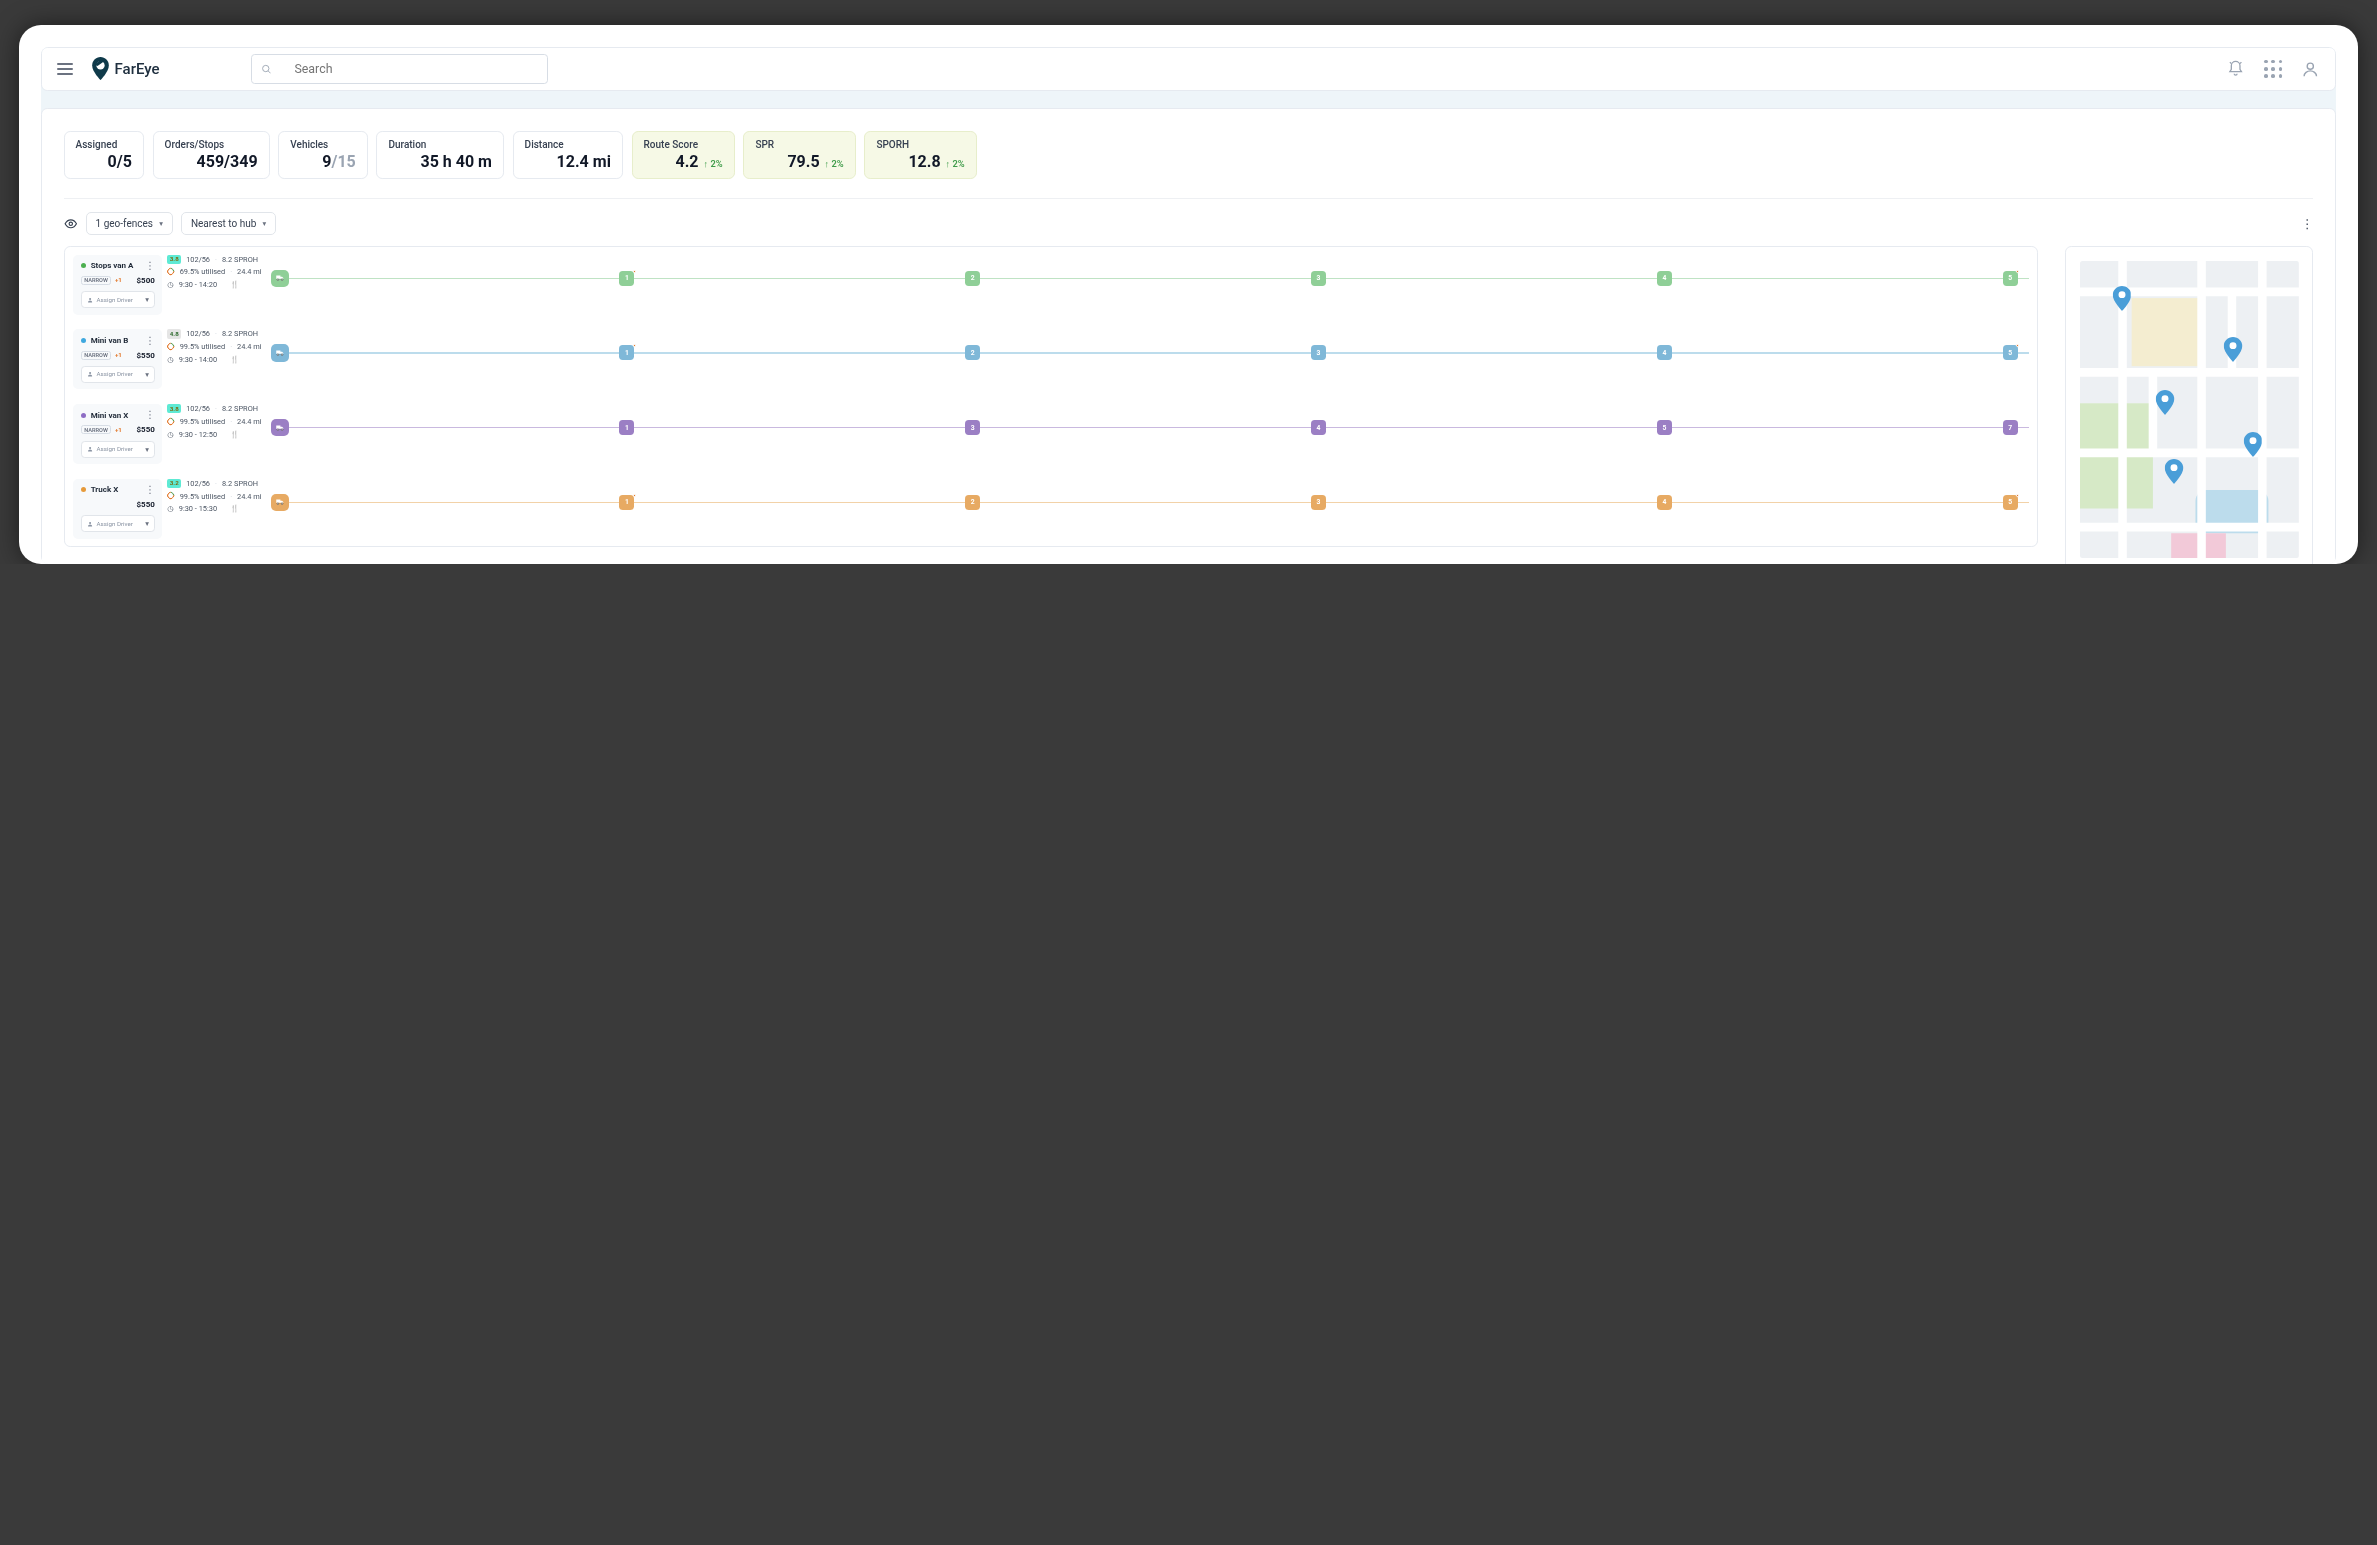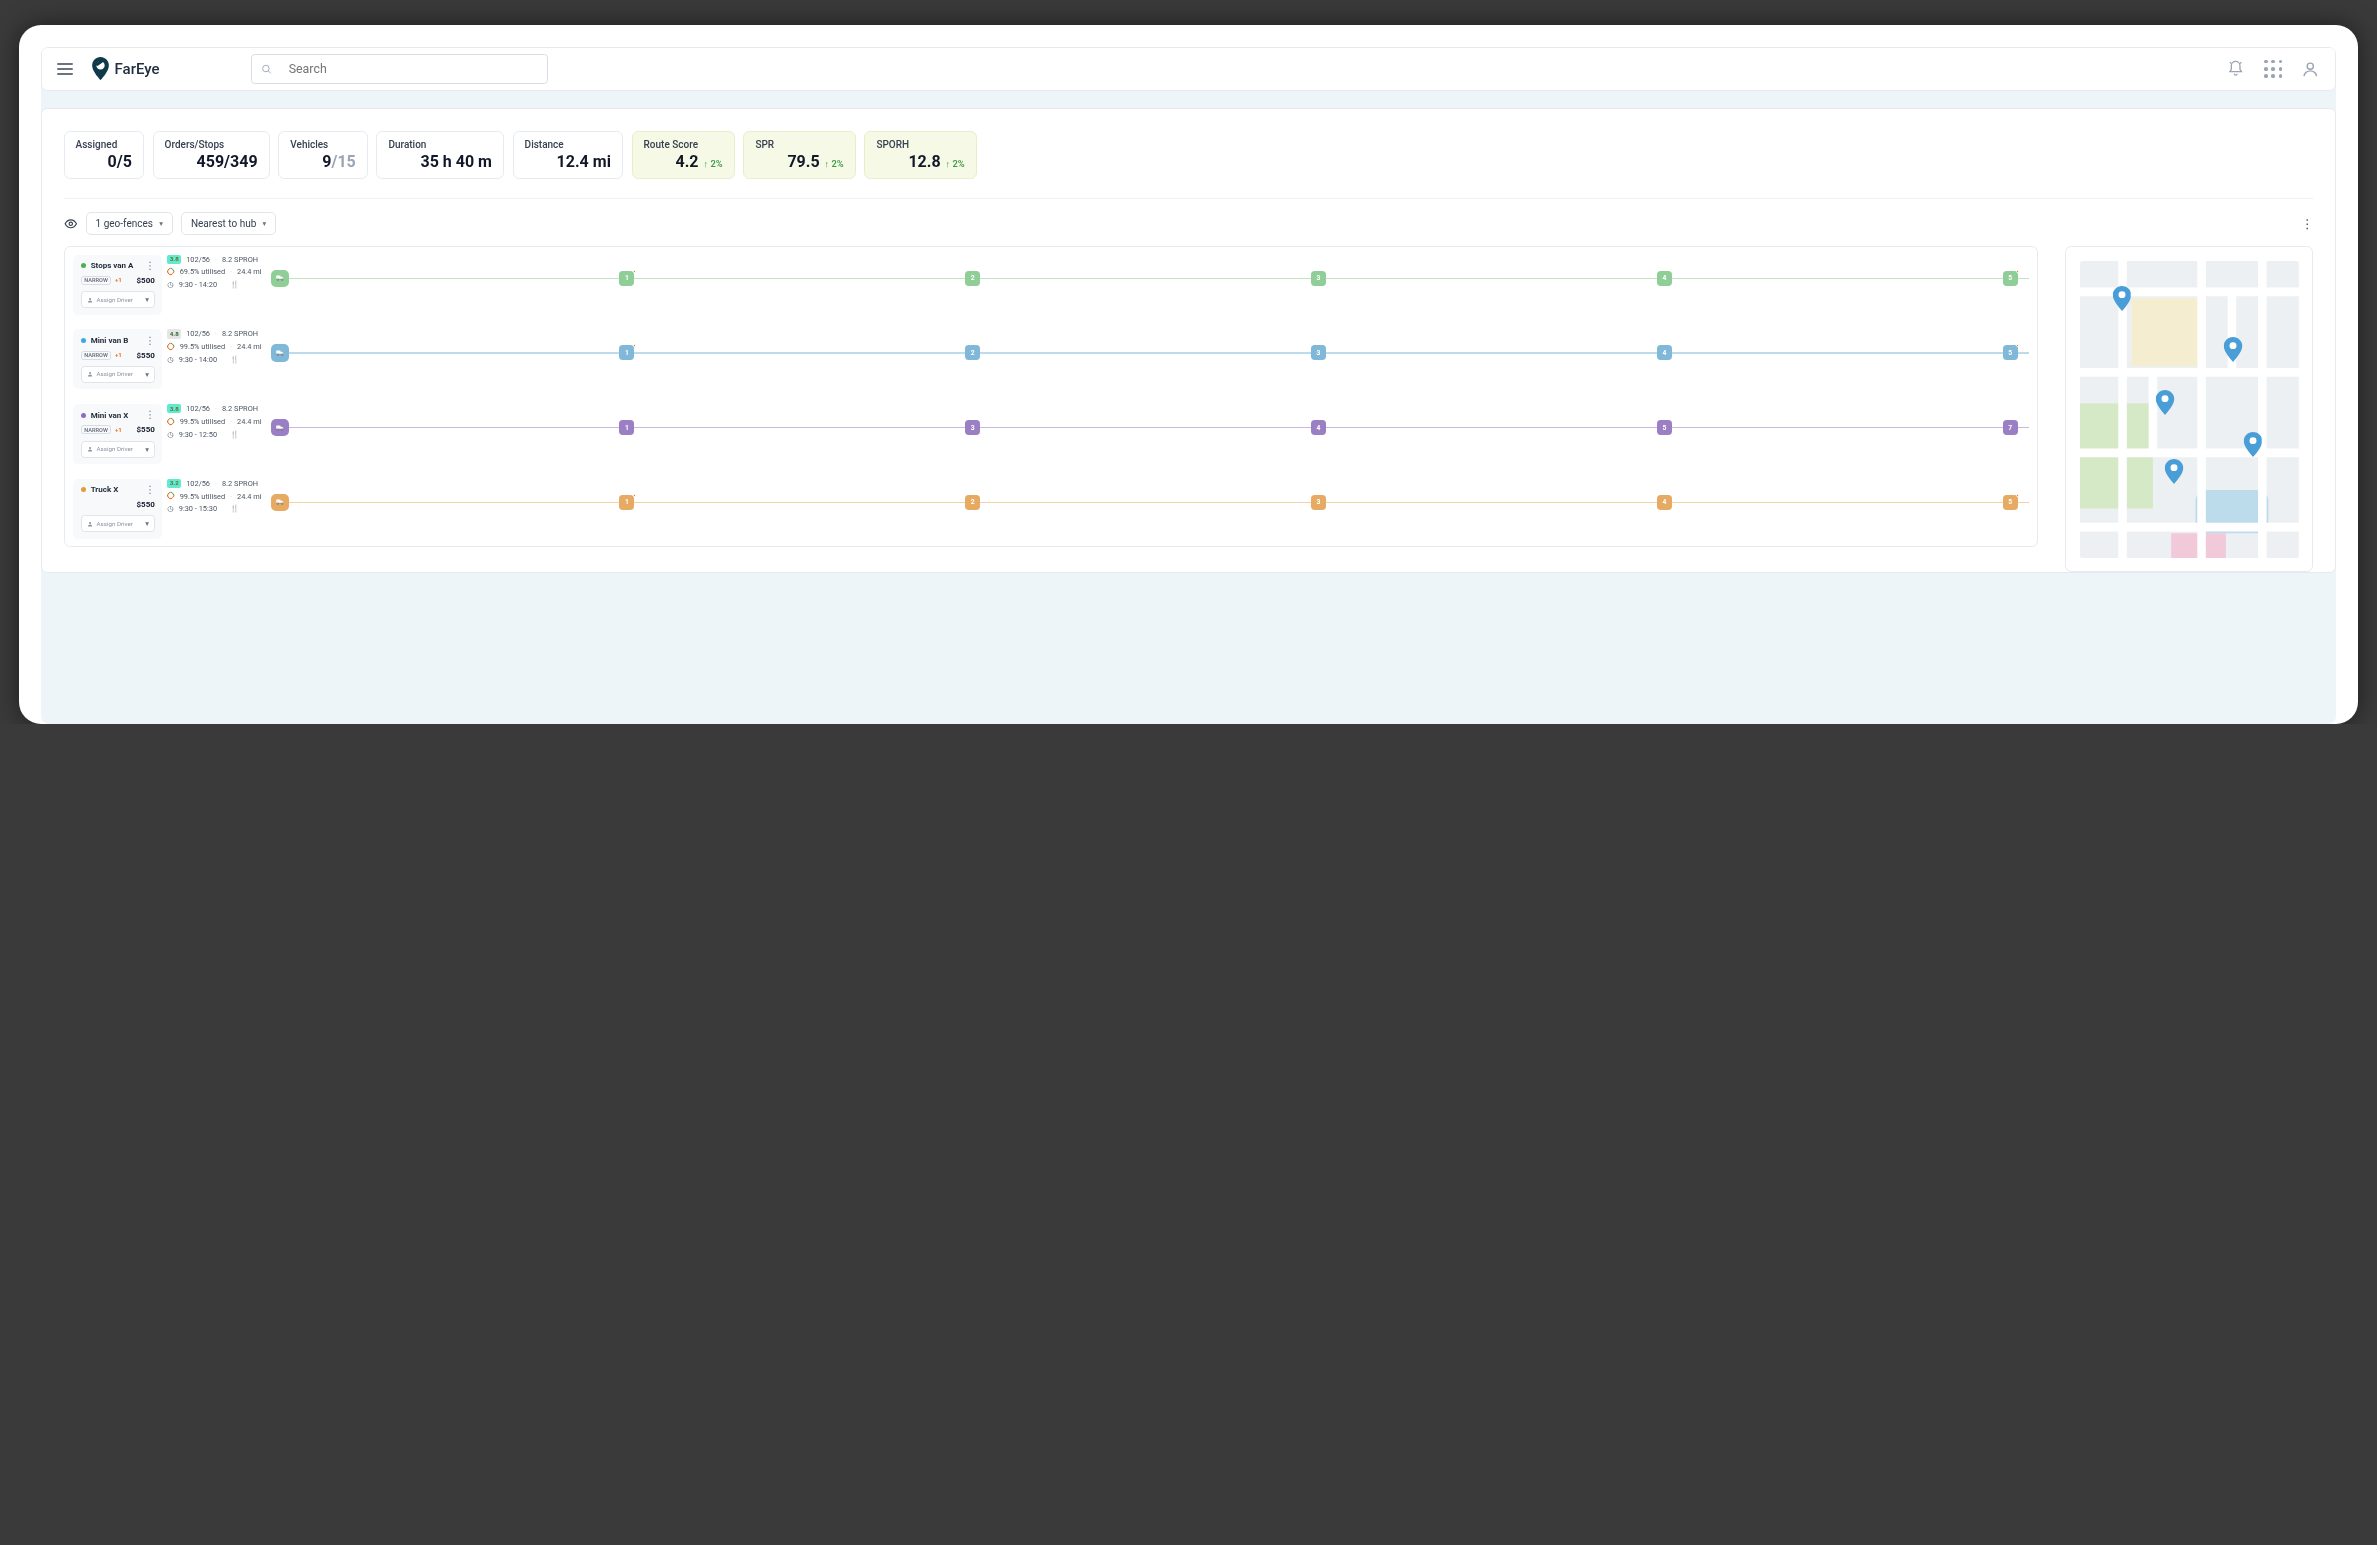--- a/index.html
+++ b/index.html
@@ -1,26 +1,26 @@
 <!DOCTYPE html>
 <html style="font-size:10px"><head>
 <meta charset="utf-8">
 <style>
   * { box-sizing: border-box; margin: 0; padding: 0; font-family: -apple-system, BlinkMacSystemFont, "Segoe UI", Roboto, sans-serif; }
   body { background: #3a3a3a; padding: 25px 18.6px 0 18.6px; }
-  .device-frame { background: #fff; border-radius: 22px; padding: 22px 22px 0 22px; box-shadow: 0 0 25px rgba(0,0,0,0.5); overflow: hidden; height: 699px;}
+  .device-frame { background: #fff; border-radius: 22px; padding: 22px 22px 0 22px; box-shadow: 0 0 25px rgba(0,0,0,0.5); overflow: hidden; height: 539px;}
   .app { background: #eef5f9; border-radius: 7.4px; height:100%; overflow:hidden; padding: 0;}
   .topbar { background: #fff; border: 0.6px solid #e6eaf0; border-radius: 6.2px; margin: 0 0 17.3px 0; display:flex; align-items:center; padding: 6.2px 15px; gap: 17.3px; }
   .app-inner{ padding: 0 0 0 0;}
   .hamburger{ display:flex; flex-direction:column; gap:3.1px; cursor:pointer;}
   .hamburger span{ width:16px; height:1.9px; background:#6b7280; border-radius:1.2px;}
   .logo { display:flex; align-items:center; gap:3.7px; }
   .logo-mark{ width:21px; height:25px; }
   .logo-text{ font-size:15px; color:#203040; font-weight:500;}
-  .search { flex: 0 0 297px; margin-left: 74px; display:flex; align-items:center; background:#fff; border:0.6px solid #d7dde5; border-radius:3.7px; padding:6.2px 8.7px; gap:17px;}
+  .search { flex: 0 0 297px; margin-left: 74px; display:flex; align-items:center; background:#fff; border:0.6px solid #d7dde5; border-radius:3.7px; padding:6.2px 8.7px; gap:23px;}
   .search input{ border:none; outline:none; font-size:12.4px; color:#6b7280; width:100%; background:transparent;}
   .topbar-right{ margin-left:auto; display:flex; align-items:center; gap:17.3px;}
   .icon-btn{ width:20px; height:20px; color:#9aa4b2; cursor:pointer; display:flex; align-items:center; justify-content:center;}
   .grid-dots{ display:grid; grid-template-columns:repeat(3,3.7px); grid-template-rows:repeat(3,3.7px); gap:3.7px;}
   .grid-dots span{ width:3.7px; height:3.7px; background:#9aa4b2; border-radius:50%;}
   .content{ background:#fff; border:0.6px solid #e6eaf0; border-radius:6.2px; margin:0; padding: 22px 22px 0 22px; }
   .kpis{ display:flex; gap:8.7px; padding-bottom:18.6px; border-bottom:0.6px solid #eef0f3; flex-wrap:nowrap;}
   .kpi{ border:0.6px solid #e6eaf0; border-radius:6.2px; padding:7.4px 11px; background:#fff; min-width:0;}
   .kpi.hl{ background:#f6f9e6; border-color:#e7eecb;}
   .kpi-label{ font-size:10px; color:#374151; font-weight:500; white-space:nowrap;}

